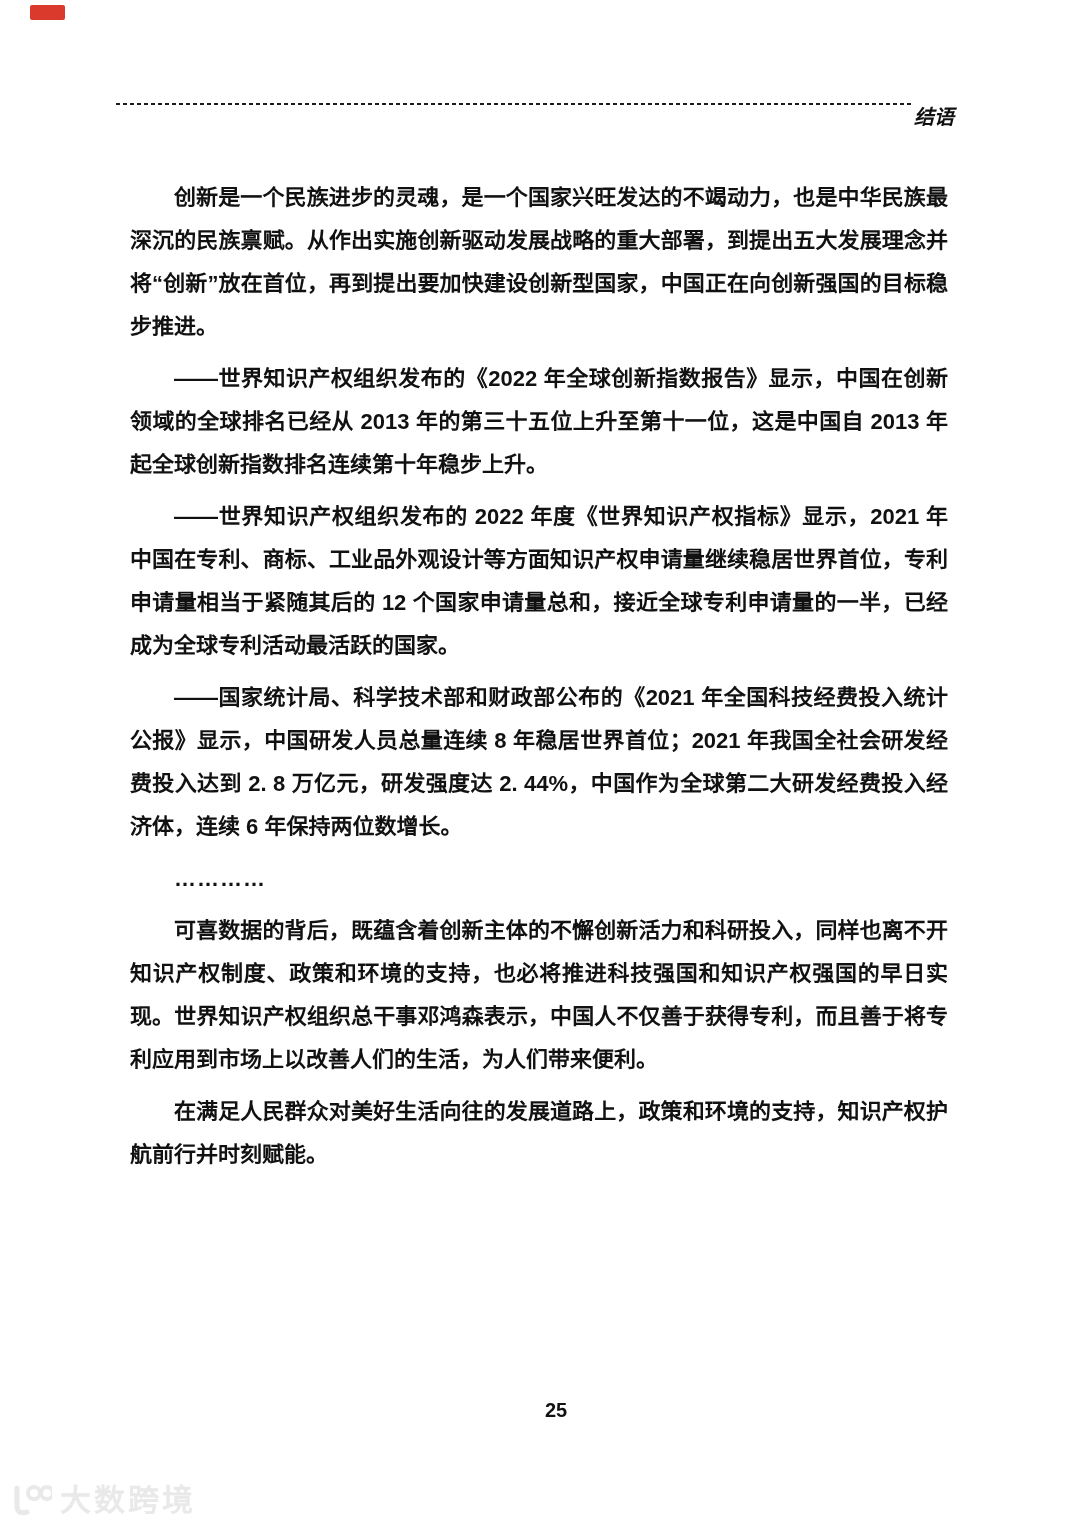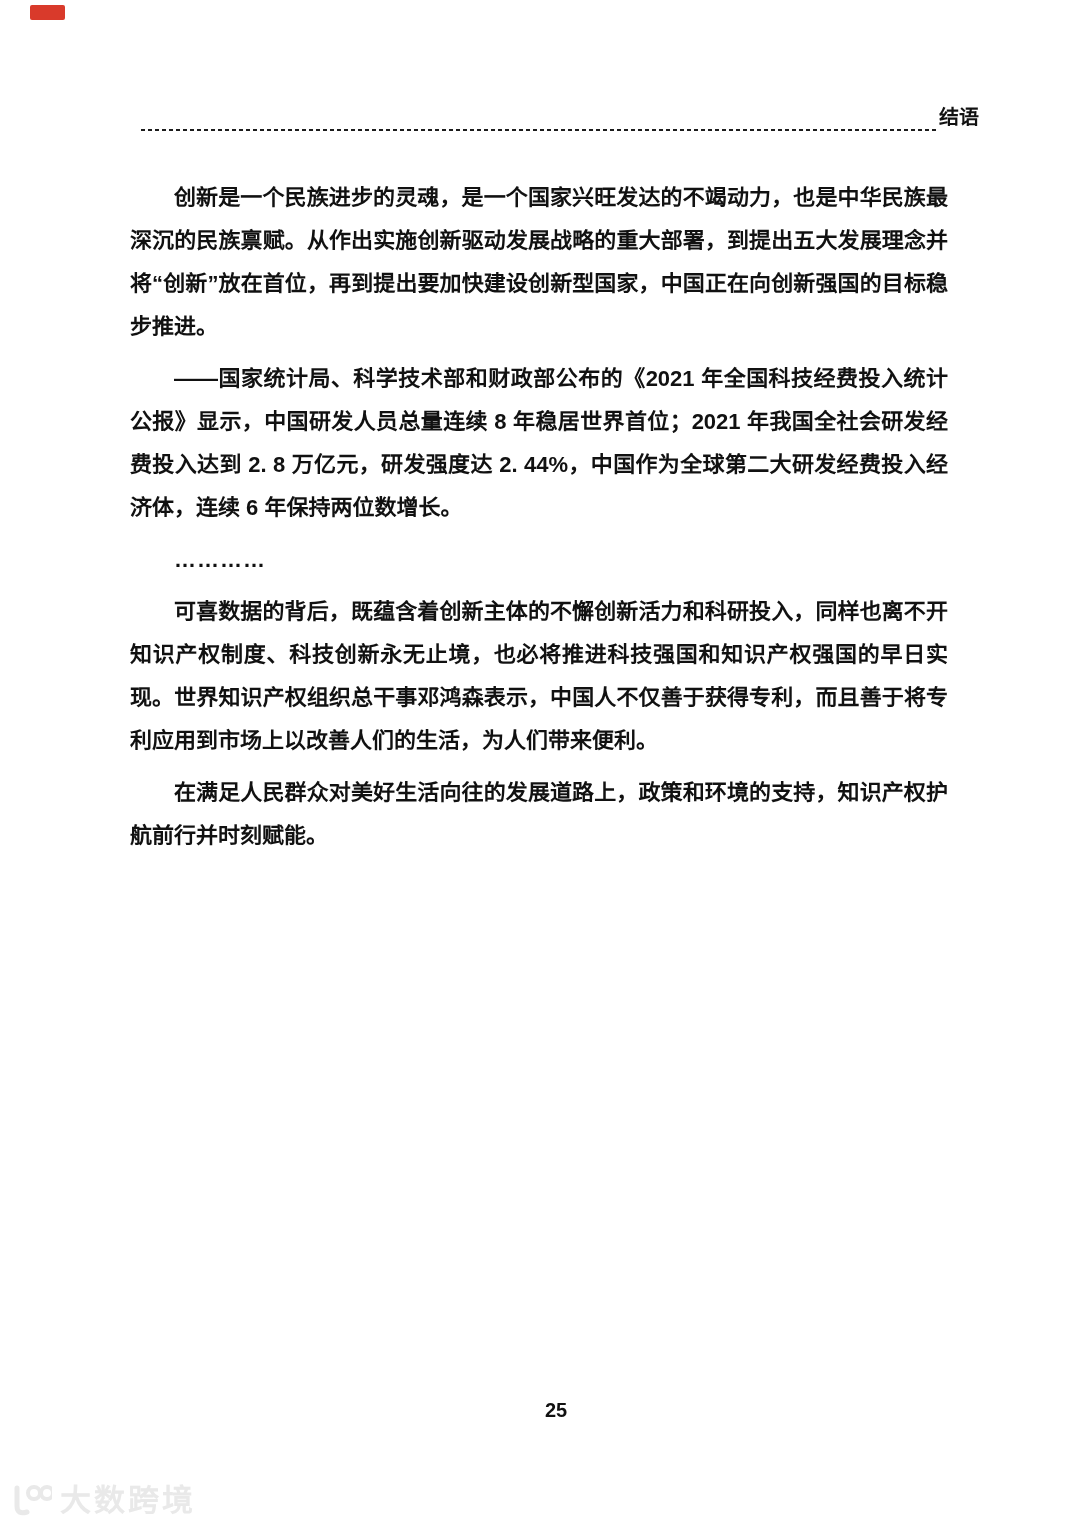--- a/index.html
+++ b/index.html
@@ -14,24 +14,25 @@
   }
   .corner-mark{
     position:absolute;
     left:30px; top:5px;
     width:35px; height:15px;
     background:#d93a2b;
     border-radius:2px;
   }
   .doc-header{
     position:absolute;
-    left:141px; top:103px;
+    left:116px; top:103px;
     width:838px;
     display:flex;
-    align-items:flex-end;
+    align-items:flex-start;
+    font-style:italic;
   }
   .dash-rule{
     flex:1;
     height:2px;
     background:repeating-linear-gradient(90deg,#1c1c1c 0,#1c1c1c 4px,transparent 4px,transparent 7px);
   }
   .doc-title{
     font-size:20px;
     font-weight:600;
     line-height:28px;
@@ -89,23 +90,25 @@
 
   <div class="corner-mark"></div>
 
   <div class="doc-header">
     <div class="dash-rule"></div>
     <div class="doc-title">结语</div>
   </div>
 
   <div class="doc-body">
     <p>创新是一个民族进步的灵魂，是一个国家兴旺发达的不竭动力，也是中华民族最深沉的民族禀赋。从作出实施创新驱动发展战略的重大部署，到提出五大发展理念并将“创新”放在首位，再到提出要加快建设创新型国家，中国正在向创新强国的目标稳步推进。</p>
+    <p>——世界知识产权组织发布的《2022 年全球创新指数报告》显示，中国在创新领域的全球排名已经从 2013 年的第三十五位上升至第十一位，这是中国自 2013 年起全球创新指数排名连续第十年稳步上升。</p>
+    <p>——世界知识产权组织发布的 2022 年度《世界知识产权指标》显示，2021 年中国在专利、商标、工业品外观设计等方面知识产权申请量继续稳居世界首位，专利申请量相当于紧随其后的 12 个国家申请量总和，接近全球专利申请量的一半，已经成为全球专利活动最活跃的国家。</p>
     <p>——国家统计局、科学技术部和财政部公布的《2021 年全国科技经费投入统计公报》显示，中国研发人员总量连续 8 年稳居世界首位；2021 年我国全社会研发经费投入达到 2. 8 万亿元，研发强度达 2. 44%，中国作为全球第二大研发经费投入经济体，连续 6 年保持两位数增长。</p>
     <p class="ellipsis-line">…………</p>
-    <p>可喜数据的背后，既蕴含着创新主体的不懈创新活力和科研投入，同样也离不开知识产权制度、科技创新永无止境，也必将推进科技强国和知识产权强国的早日实现。世界知识产权组织总干事邓鸿森表示，中国人不仅善于获得专利，而且善于将专利应用到市场上以改善人们的生活，为人们带来便利。</p>
+    <p>可喜数据的背后，既蕴含着创新主体的不懈创新活力和科研投入，同样也离不开知识产权制度、政策和环境的支持，也必将推进科技强国和知识产权强国的早日实现。世界知识产权组织总干事邓鸿森表示，中国人不仅善于获得专利，而且善于将专利应用到市场上以改善人们的生活，为人们带来便利。</p>
     <p>在满足人民群众对美好生活向往的发展道路上，政策和环境的支持，知识产权护航前行并时刻赋能。</p>
   </div>
 
   <div class="footer-page-number">25</div>
 
   <div class="watermark">
     <span class="wm-logo">
       <svg width="42" height="38" viewBox="0 0 42 38" xmlns="http://www.w3.org/2000/svg">
         <path d="M7 6 L7 24 Q7 33 17 30" fill="none" stroke="#e9e9e9" stroke-width="5" stroke-linecap="round"></path>
         <circle cx="24" cy="11" r="6" fill="none" stroke="#e9e9e9" stroke-width="4"></circle>

